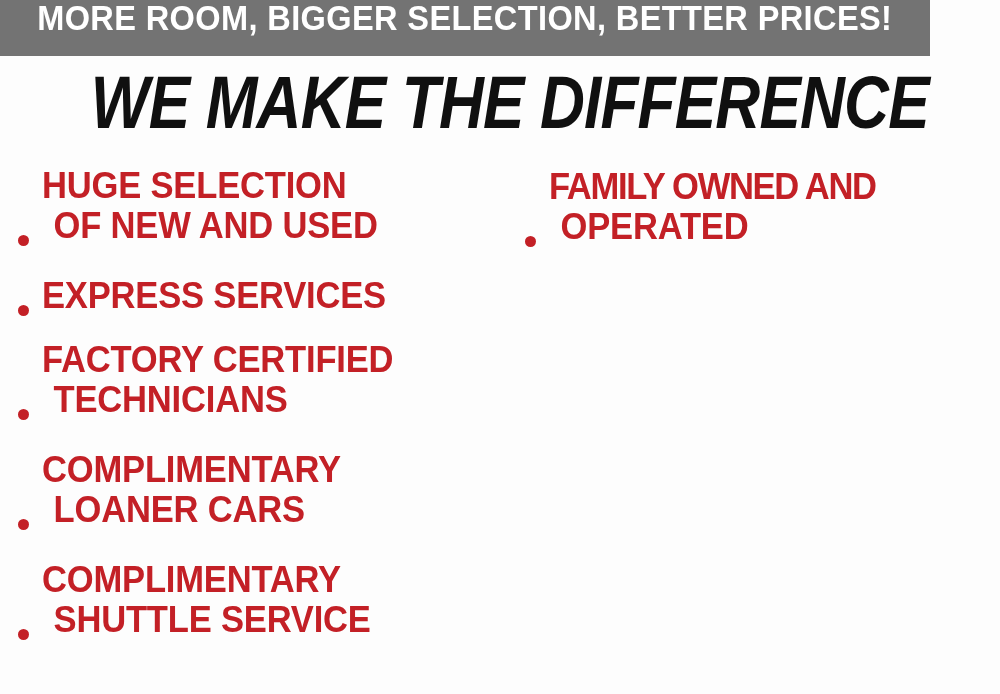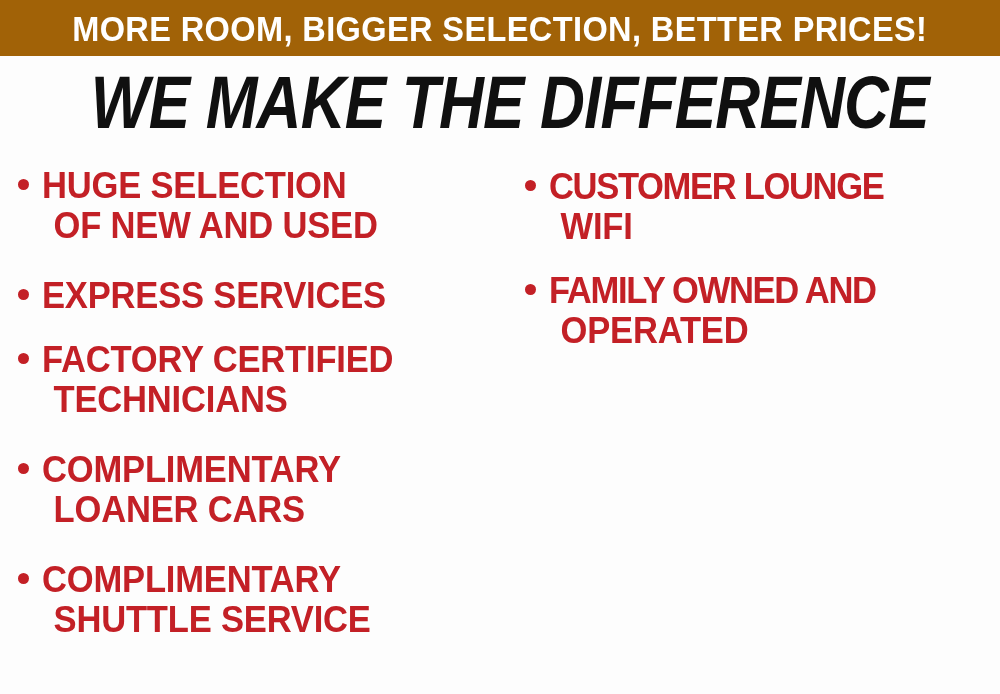--- a/index.html
+++ b/index.html
@@ -19,25 +19,25 @@
     width: 1000px;
     height: 694px;
     background: #fdfdfd;
   }
 
   
   .banner {
     position: absolute;
     left: 0;
     top: 0;
-    width: 1000px;
+    width: 930px;
     height: 56px;
-    background: #a16207;
-    display: flex;
-    align-items: center;
+    background: #737373;
+    display: flex;
+    align-items: flex-start;
     justify-content: center;
   }
   .banner-text {
     color: #ffffff;
     font-family: "Liberation Sans", sans-serif;
     font-weight: bold;
     font-size: 35px;
     line-height: 35px;
     letter-spacing: 0.4px;
     transform: scaleX(0.93);
@@ -90,21 +90,21 @@
     padding-top: 10px;
   }
   .col-right {
     width: 495px;
     padding-left: 20px;
     padding-top: 11px;
   }
 
   .bullet-item {
     display: flex;
-    align-items: flex-start;
+    align-items: flex-end;
     margin-bottom: 30px;
   }
   .col-left .bullet-item.tight { margin-bottom: 24px; margin-top: 22px; }
   .col-right .bullet-item { margin-bottom: 24px; }
 
   .dot {
     flex: 0 0 auto;
     width: 11px;
     height: 11px;
     border-radius: 50%;
@@ -189,27 +189,20 @@
           <span class="l2 nowrap">SHUTTLE SERVICE</span>
         </span>
       </div>
 
     </div>
 
     <div class="col col-right">
 
 
 
-      <div class="bullet-item">
-        <span class="dot"></span>
-        <span class="bullet-text">
-          <span class="l1 nowrap tightspace">CUSTOMER LOUNGE</span>
-          <span class="l2 nowrap">WIFI</span>
-        </span>
-      </div>
 
 
       <div class="bullet-item">
         <span class="dot"></span>
         <span class="bullet-text">
           <span class="l1 nowrap tightspace">FAMILY OWNED AND</span>
           <span class="l2 nowrap">OPERATED</span>
         </span>
       </div>
 

